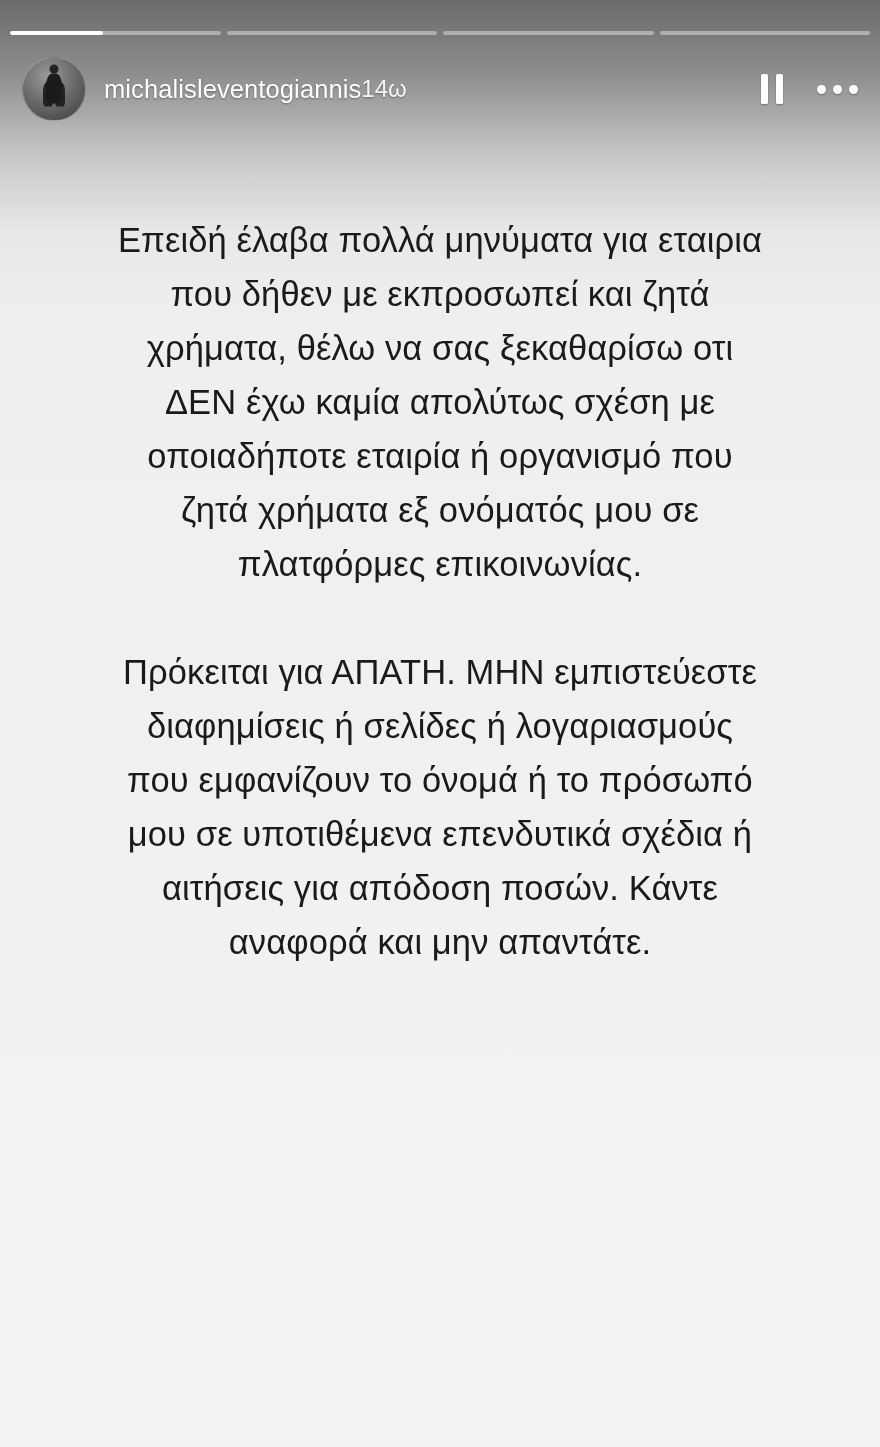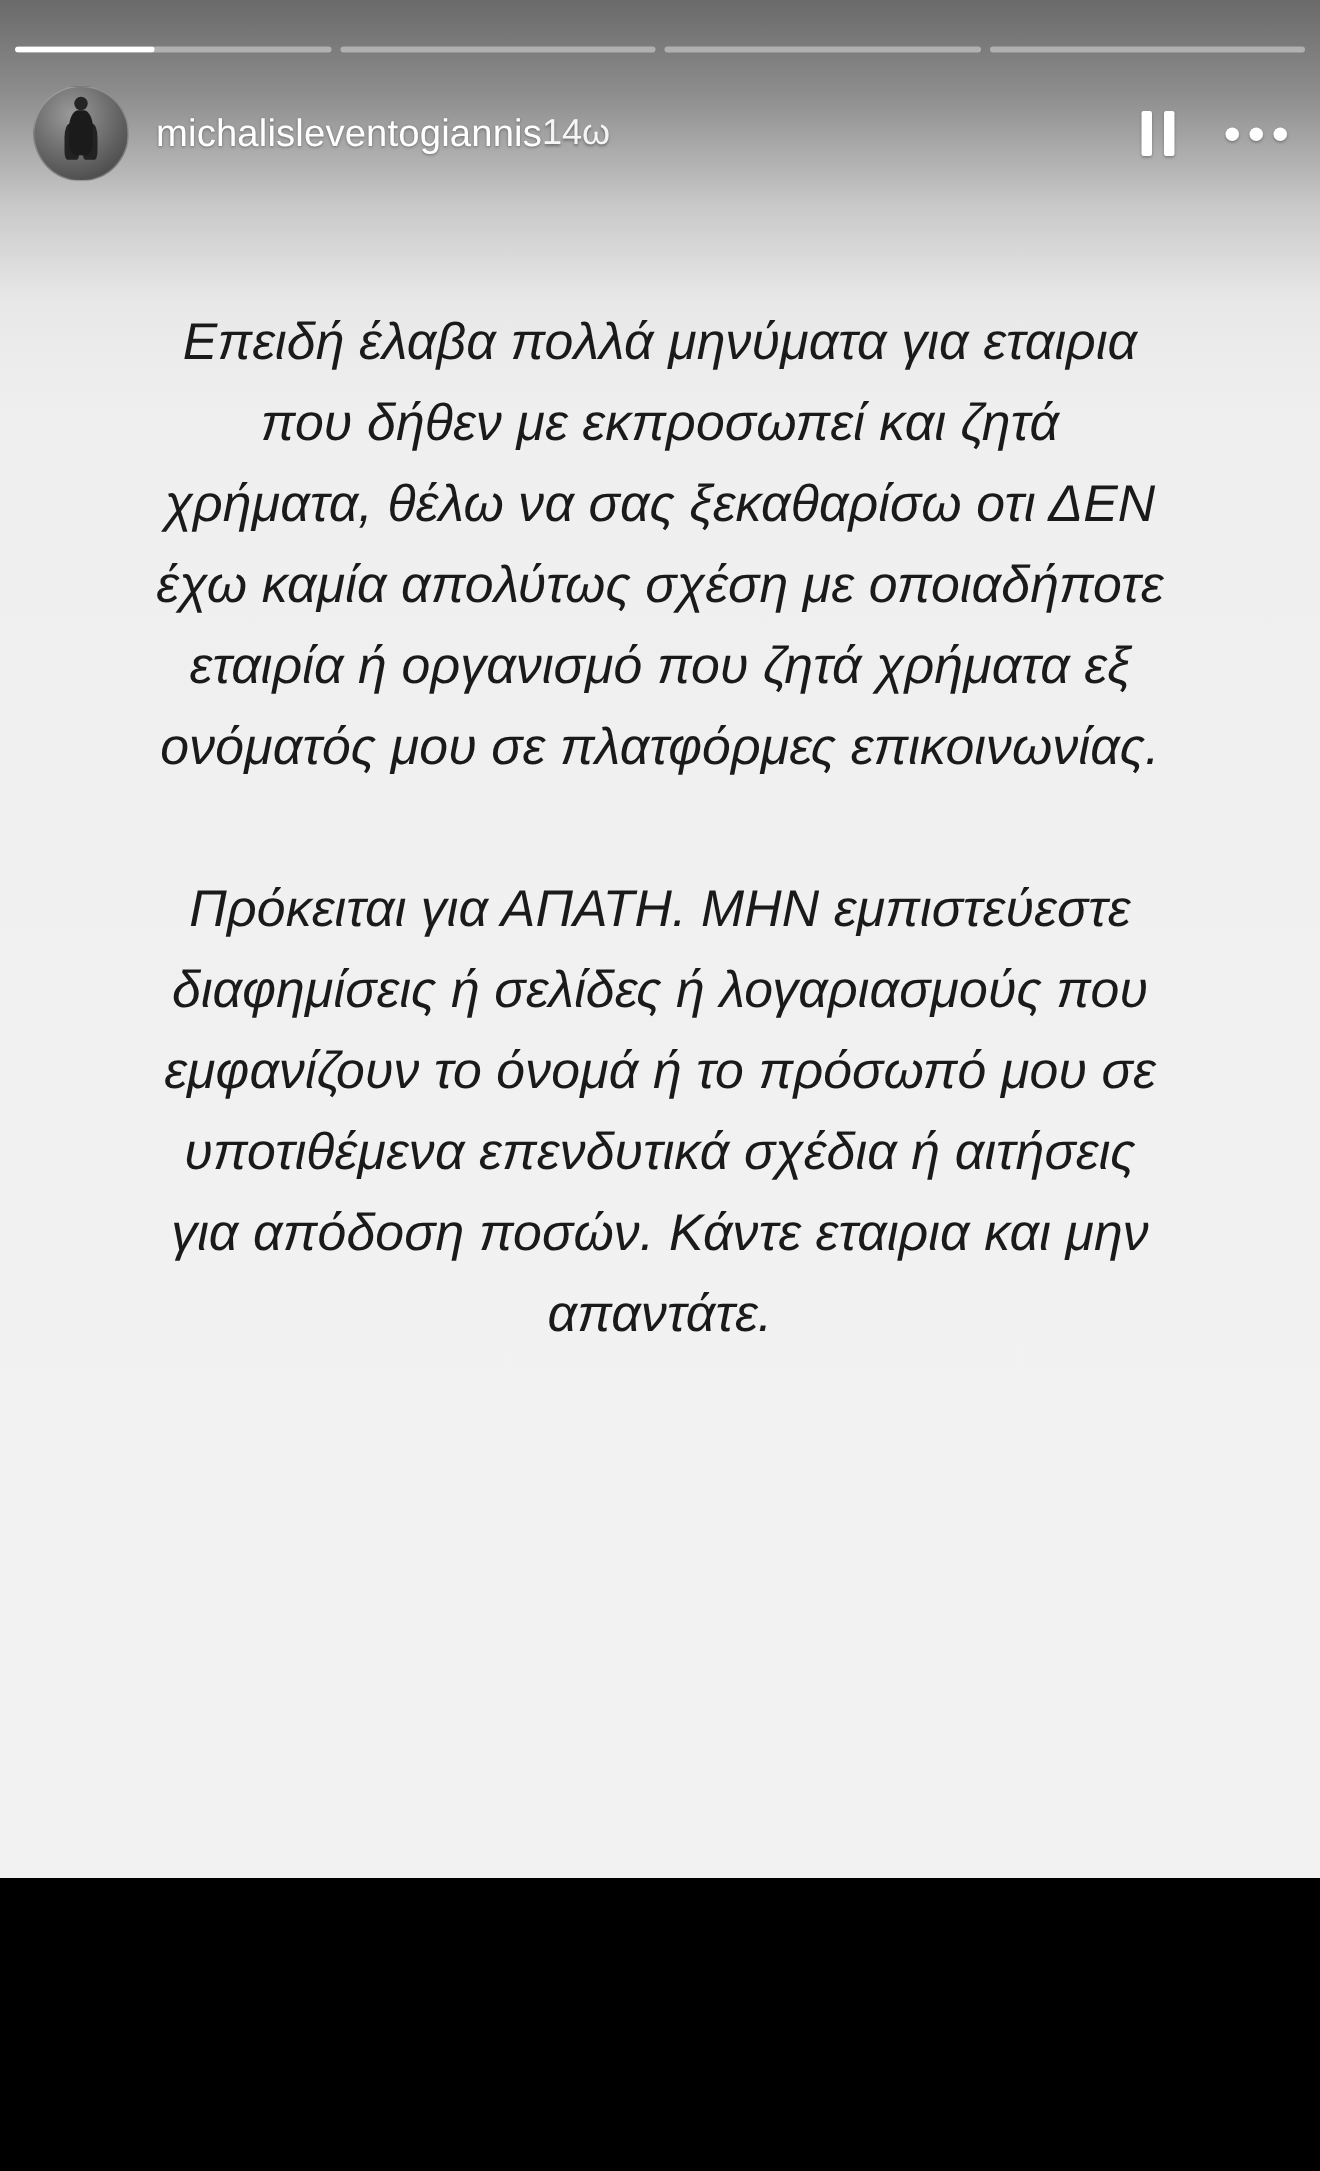--- a/index.html
+++ b/index.html
@@ -6,21 +6,21 @@
     margin: 0;
     padding: 0;
     background: #000;
   }
   body {
     font-family: "Liberation Sans", sans-serif;
   }
   .story {
     position: relative;
     width: 880px;
-    height: 1252px;
+    height: 1447px;
     overflow: hidden;
     background: linear-gradient(180deg, #6a6a6a 0%, #8d8d8d 5%, #c9c9c9 11%, #e8e8e8 16%, #efefef 22%, #f1f1f1 60%, #f2f2f2 100%);
   }
 
   
   .progress-row {
     position: absolute;
     top: 31px;
     left: 10px;
     right: 10px;
@@ -146,22 +146,21 @@
     box-sizing: border-box;
     text-align: center;
     color: #1a1a1a;
     font-size: 34.5px;
     line-height: 1.565;
     letter-spacing: 0.1px;
     font-weight: 400;
     z-index: 3;
   }
   .story-text p {
-    margin: 6px;
-    font-style: italic;
+    margin: 18px;
   }
   .story-text p + p {
     margin-top: 1.56em;
   }
 </style>
 </head>
 <body>
 
 <div class="story">
 
@@ -188,16 +187,16 @@
       <div class="more-icon">
         <i></i>
         <i></i>
         <i></i>
       </div>
     </div>
   </div>
 
   <div class="story-text">
     <p>Επειδή έλαβα πολλά μηνύματα για εταιρια που δήθεν με εκπροσωπεί και ζητά χρήματα, θέλω να σας ξεκαθαρίσω οτι ΔΕΝ έχω καμία απολύτως σχέση με οποιαδήποτε εταιρία ή οργανισμό που ζητά χρήματα εξ ονόματός μου σε πλατφόρμες επικοινωνίας.</p>
-    <p>Πρόκειται για ΑΠΑΤΗ. ΜΗΝ εμπιστεύεστε διαφημίσεις ή σελίδες ή λογαριασμούς που εμφανίζουν το όνομά ή το πρόσωπό μου σε υποτιθέμενα επενδυτικά σχέδια ή αιτήσεις για απόδοση ποσών. Κάντε εταιρια και μην απαντάτε.</p>
+    <p>Πρόκειται για ΑΠΑΤΗ. ΜΗΝ εμπιστεύεστε διαφημίσεις ή σελίδες ή λογαριασμούς που εμφανίζουν το όνομά ή το πρόσωπό μου σε υποτιθέμενα επενδυτικά σχέδια ή αιτήσεις για απόδοση ποσών. Κάντε αναφορά και μην απαντάτε.</p>
   </div>
 
 </div>
 
 </body></html>

